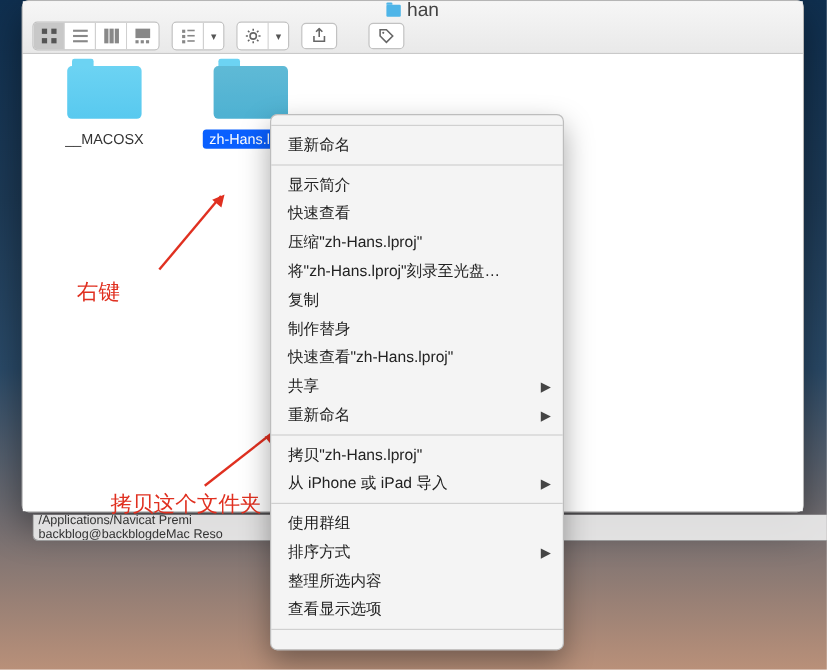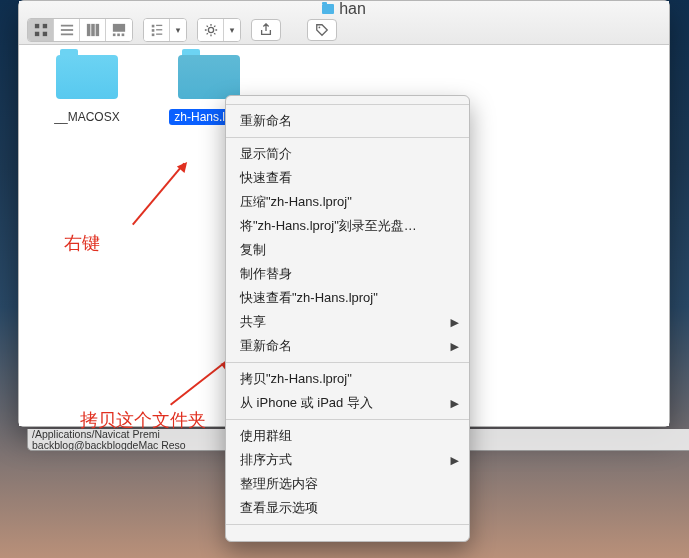--- a/index.html
+++ b/index.html
@@ -297,18 +297,18 @@
     </div>
   <div class="sep"></div>
   <div class="tags" id="tag-row"></div>
 
 </div>
 
 <div class="anno" style="left:64px; top:231px;">右键</div>
 <div class="arrow-line" style="left:132px; top:224px; width:80px; transform:rotate(-50deg);"></div>
 <div class="arrow-head" style="left:178px; top:159px; transform:rotate(-50deg);"></div>
 
-<div class="anno" style="left:80px; top:408px;">拷贝这个文件夹</div>
+<div class="anno" style="left:92px; top:408px;">拷贝这个文件夹</div>
 <div class="arrow-line" style="left:170px; top:404px; width:70px; transform:rotate(-38deg);"></div>
 <div class="arrow-head" style="left:222px; top:358px; transform:rotate(-38deg);"></div>
 
 <div class="term"><span>/Applications/Navicat Premi</span>
 <span>backblog@backblogdeMac Reso</span></div>
 
 </body></html>

